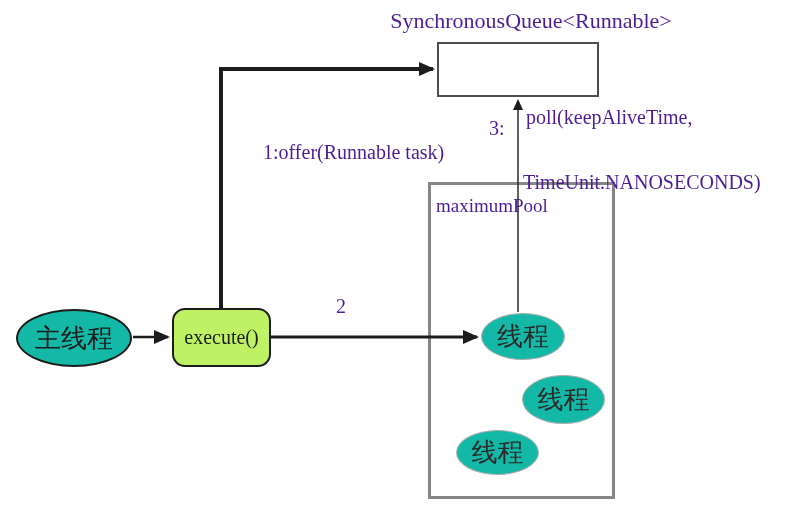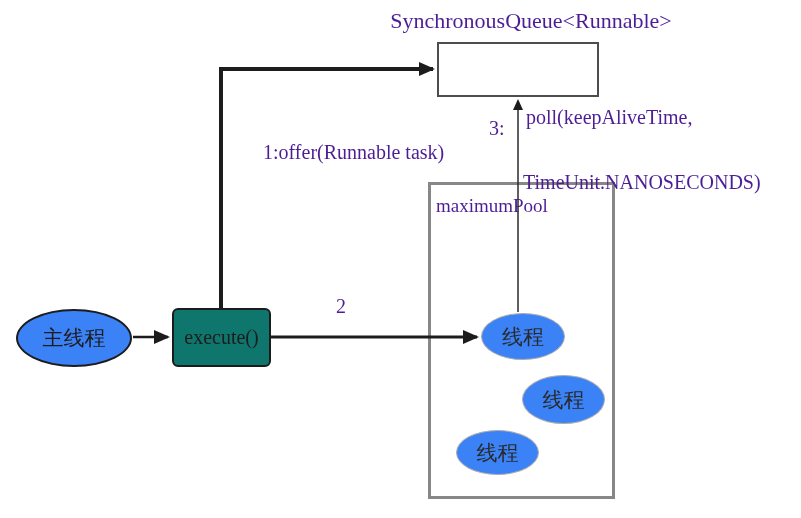--- a/index.html
+++ b/index.html
@@ -67,43 +67,43 @@
   }
   #core-pool-box .label-inner {
     font-size: 19px;
     padding-left: 8px;
     white-space: nowrap;
   }
 
   .ellipse {
     position: absolute;
     border-radius: 50%;
-    background: #3b82f6;
+    background: #14b8a6;
     display: flex;
     align-items: center;
     justify-content: center;
-    font-size: 21px;
+    font-size: 26px;
     white-space: nowrap;
   }
   #main-thread {
     left: 16px;
     top: 309px;
     width: 112px;
     height: 54px;
     border: 2.5px solid #1c1c1c;
   }
   #execute-box {
     position: absolute;
     left: 172px;
     top: 308px;
     width: 95px;
     height: 55px;
     border: 2.5px solid #1c1c1c;
-    border-radius: 6px;
-    background: #0f766e;
+    border-radius: 13px;
+    background: #bef264;
     display: flex;
     align-items: center;
     justify-content: center;
     font-size: 20px;
   }
   .thread-ellipse { border: 1.5px solid #adadad; color: #2a2a2a; text-align: center; }
   #thread-1 { left: 481px; top: 313px; width: 82px; height: 45px; }
   #thread-2 { left: 522px; top: 375px; width: 81px; height: 47px; }
   #thread-3 { left: 456px; top: 430px; width: 81px; height: 43px; }
 

